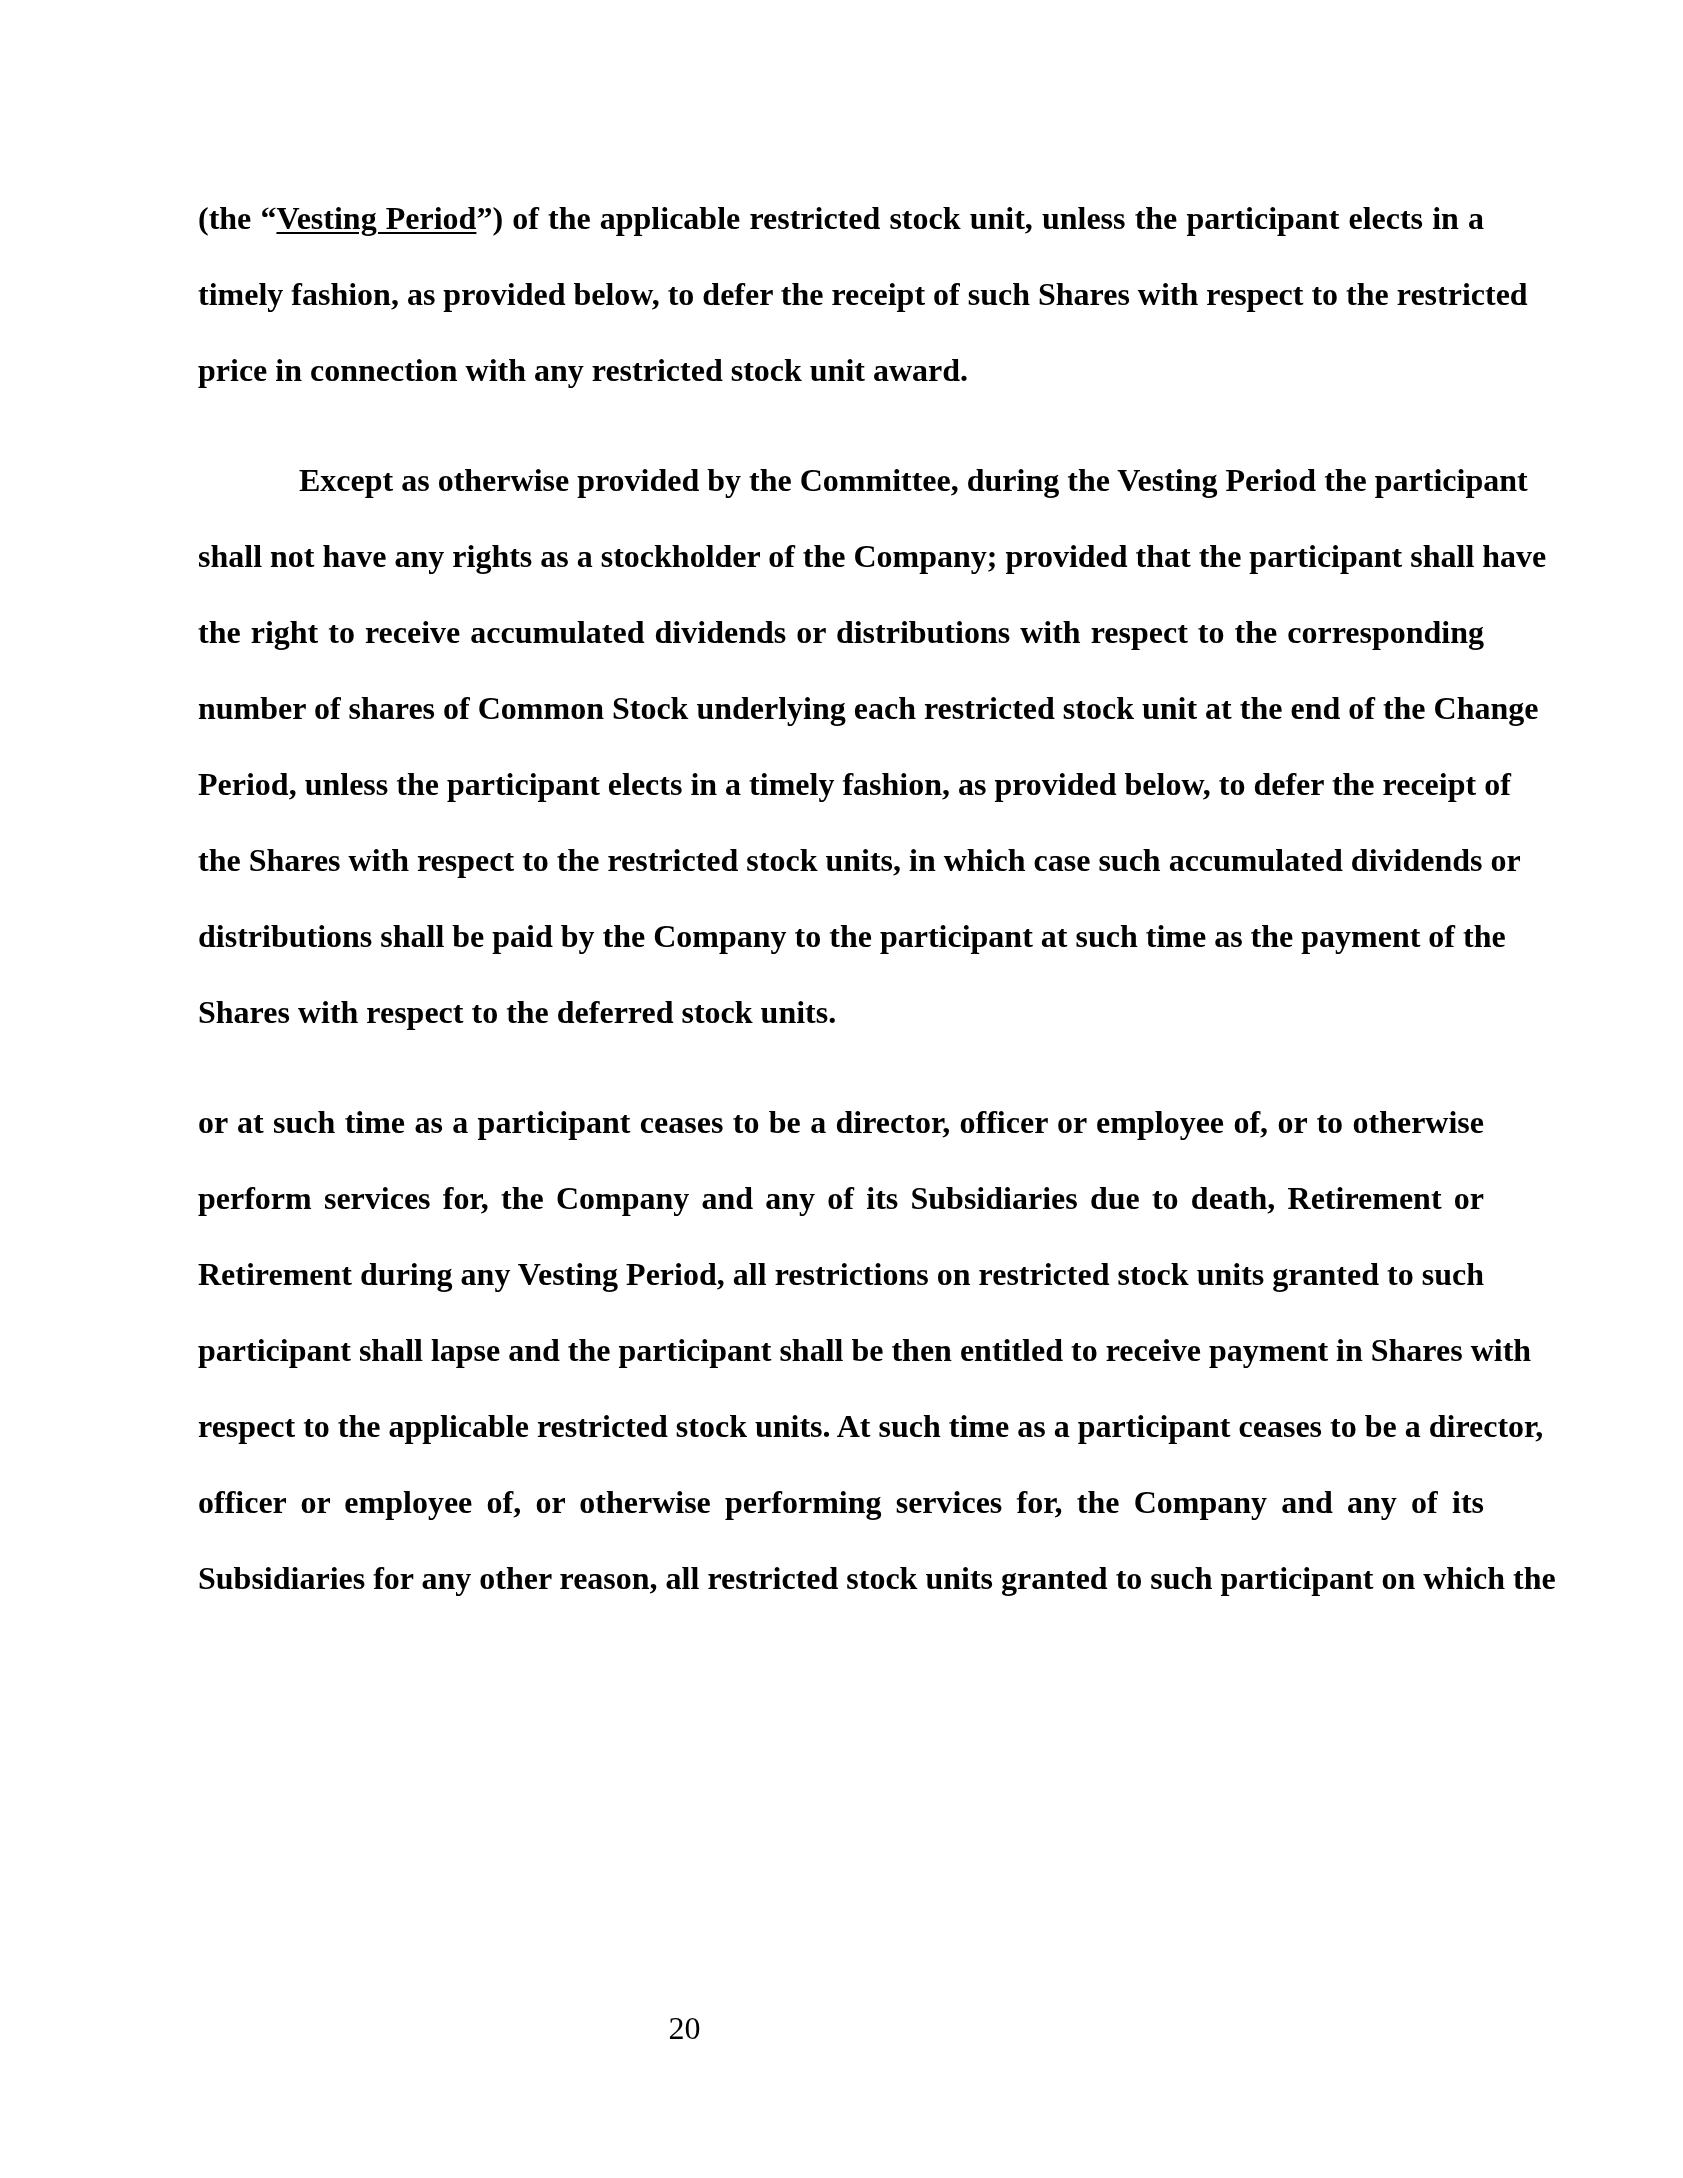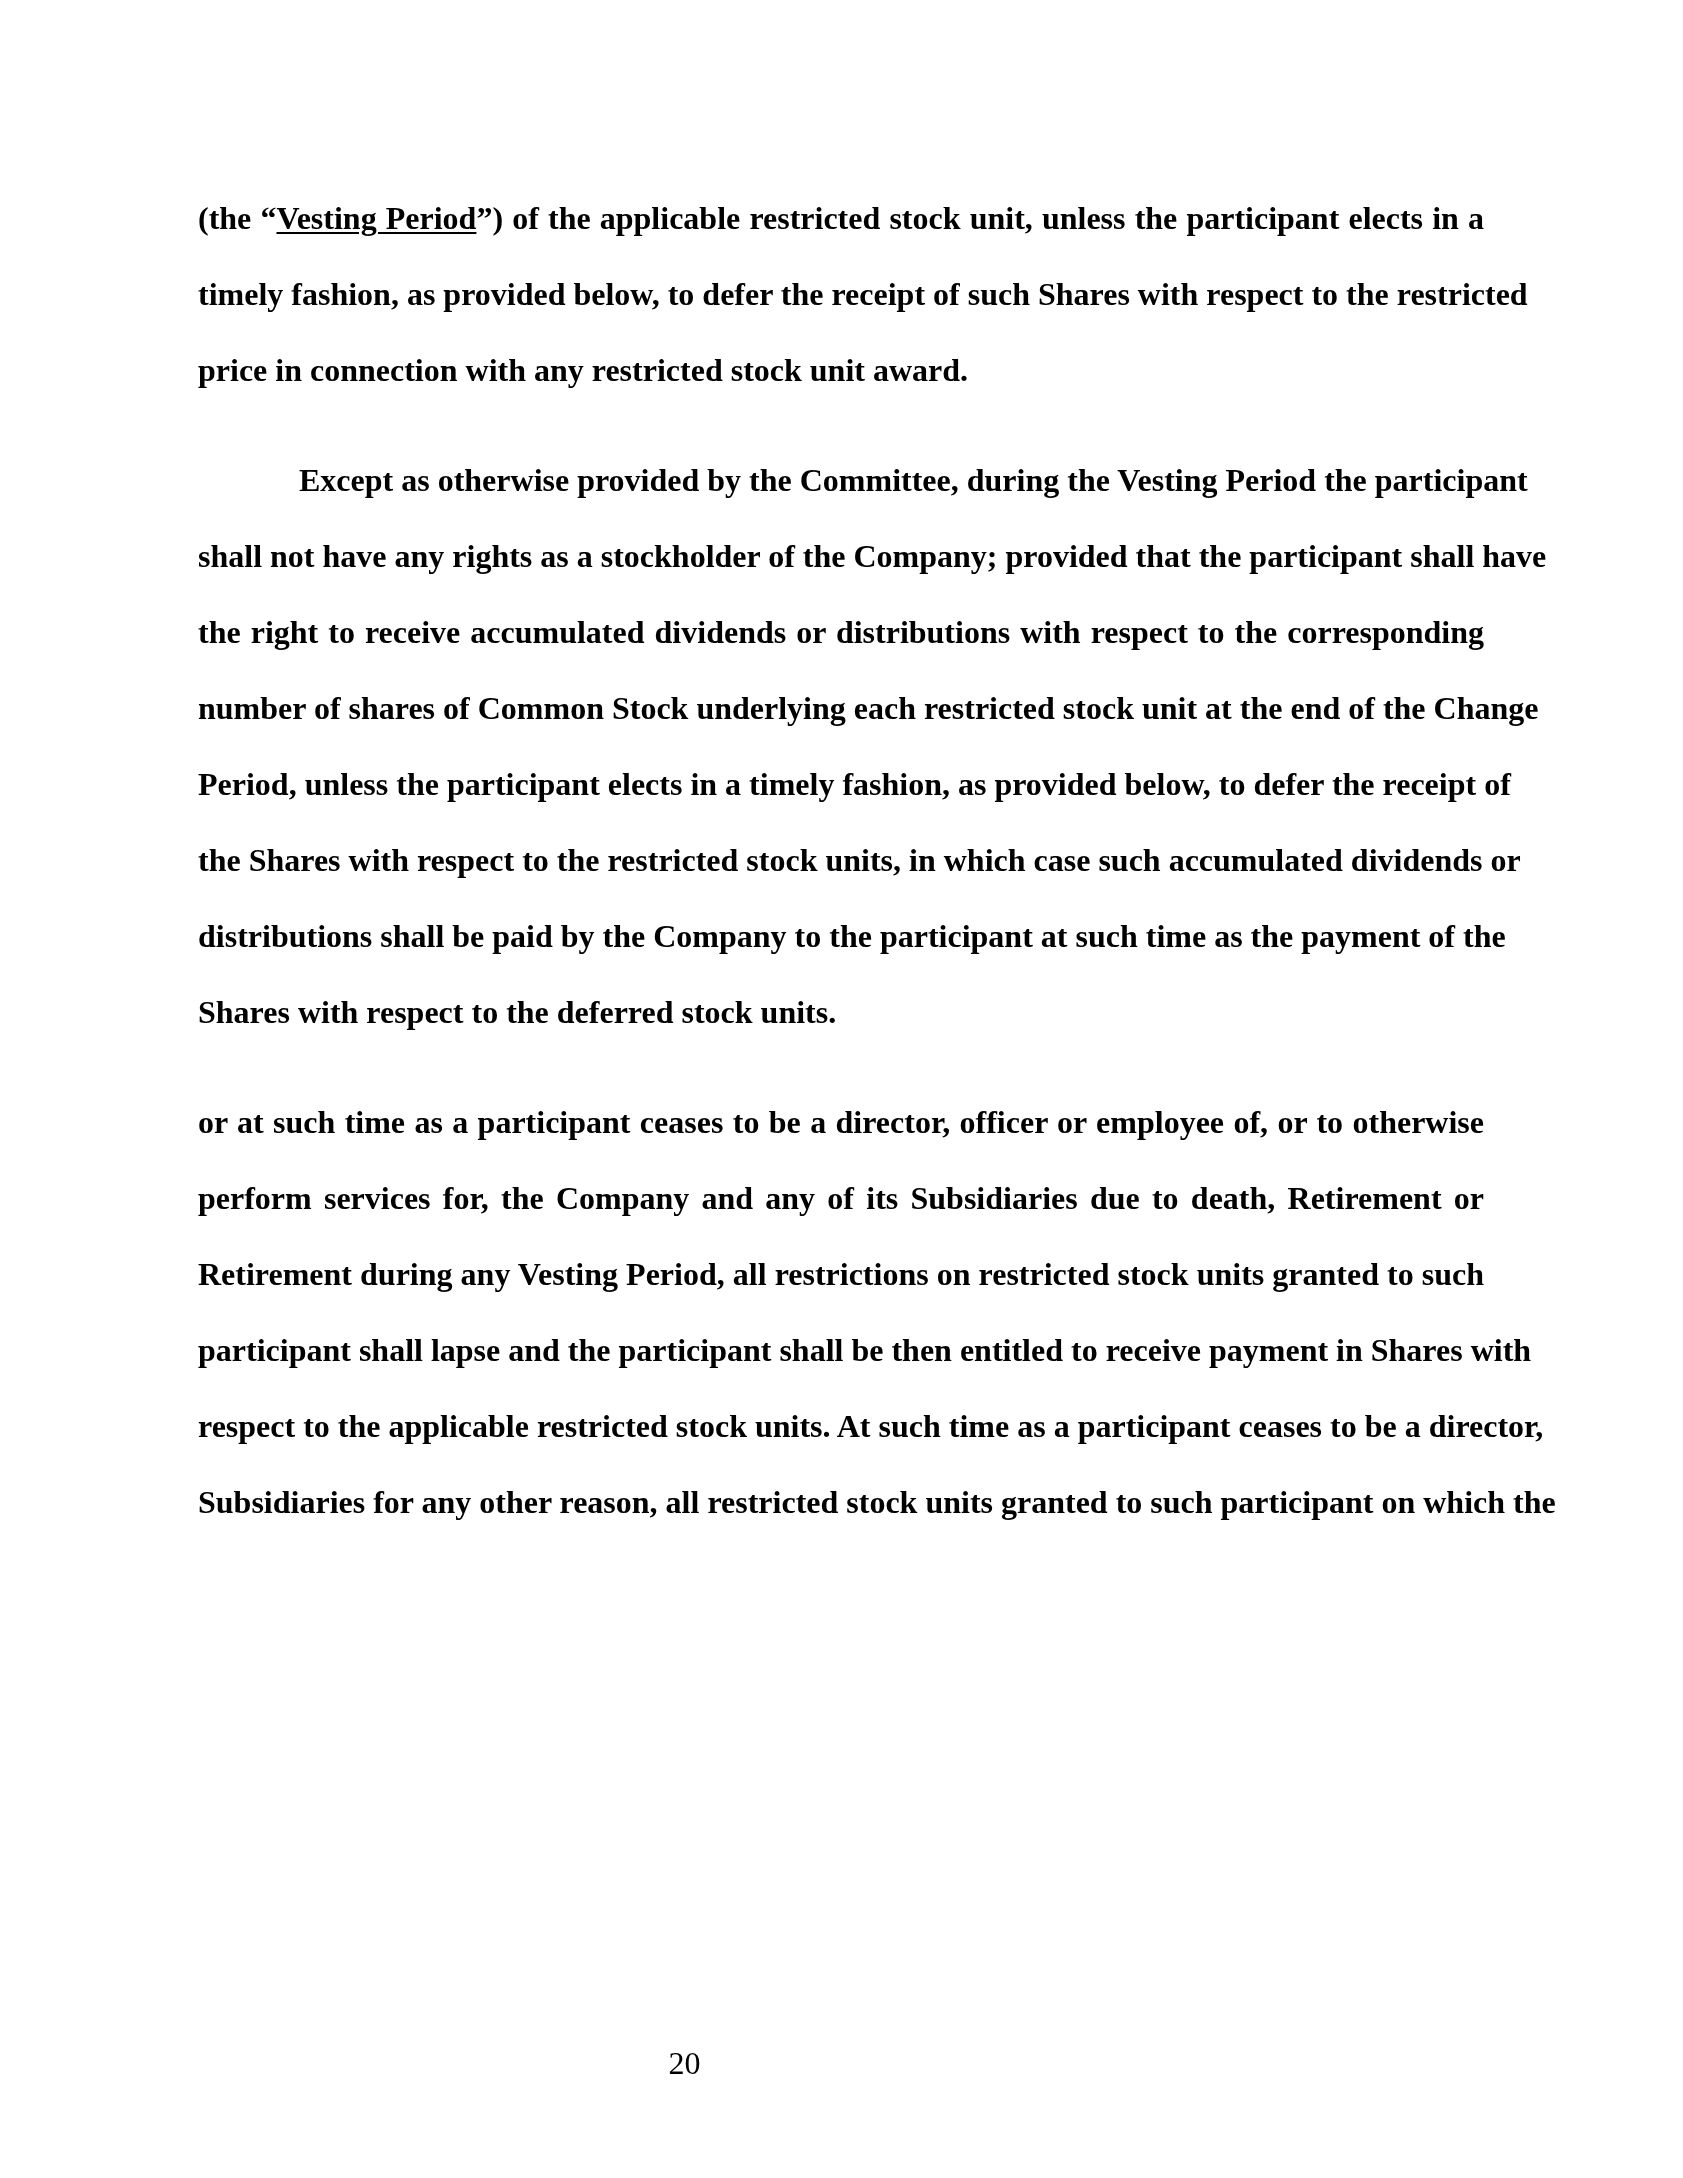--- a/index.html
+++ b/index.html
@@ -47,21 +47,20 @@
       text-decoration-thickness: 2px;
     }
     .page-number {
       position: absolute;
       left: 0;
       width: 1369px;
       top: 2006px;
       text-align: center;
       font-size: 32px;
       line-height: 44px;
-      margin-top: 35px;
     }
   </style>
 </head>
 <body>
 
 <div class="page-body">
 
   <p class="para">
     <span class="line"><span>(the “</span><span class="u">Vesting Period</span><span>”) of the applicable restricted stock unit, unless the participant elects in a</span></span>
     <span class="line">timely fashion, as provided below, to defer the receipt of such Shares with respect to the restricted</span>
@@ -78,19 +77,20 @@
     <span class="line">distributions shall be paid by the Company to the participant at such time as the payment of the</span>
     <span class="line last">Shares with respect to the deferred stock units.</span>
   </p>
 
   <p class="para">
     <span class="line">or at such time as a participant ceases to be a director, officer or employee of, or to otherwise</span>
     <span class="line">perform services for, the Company and any of its Subsidiaries due to death, Retirement or</span>
     <span class="line">Retirement during any Vesting Period, all restrictions on restricted stock units granted to such</span>
     <span class="line">participant shall lapse and the participant shall be then entitled to receive payment in Shares with</span>
     <span class="line">respect to the applicable restricted stock units. At such time as a participant ceases to be a director,</span>
+    <span class="line">officer or employee of, or otherwise performing services for, the Company and any of its</span>
     <span class="line">Subsidiaries for any other reason, all restricted stock units granted to such participant on which the</span>
   </p>
 
 </div>
 
 <div class="page-number">20</div>
 
 
 </body></html>

